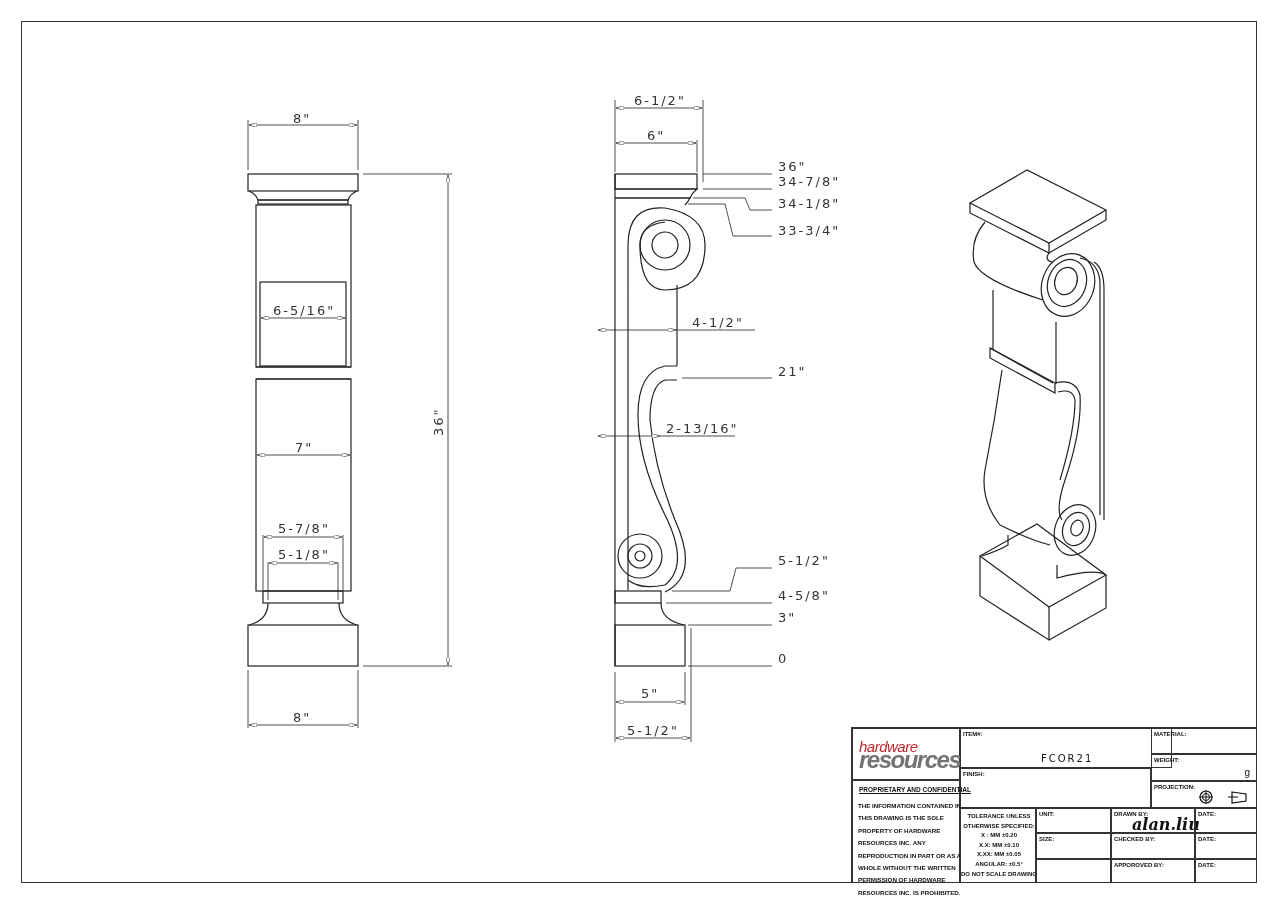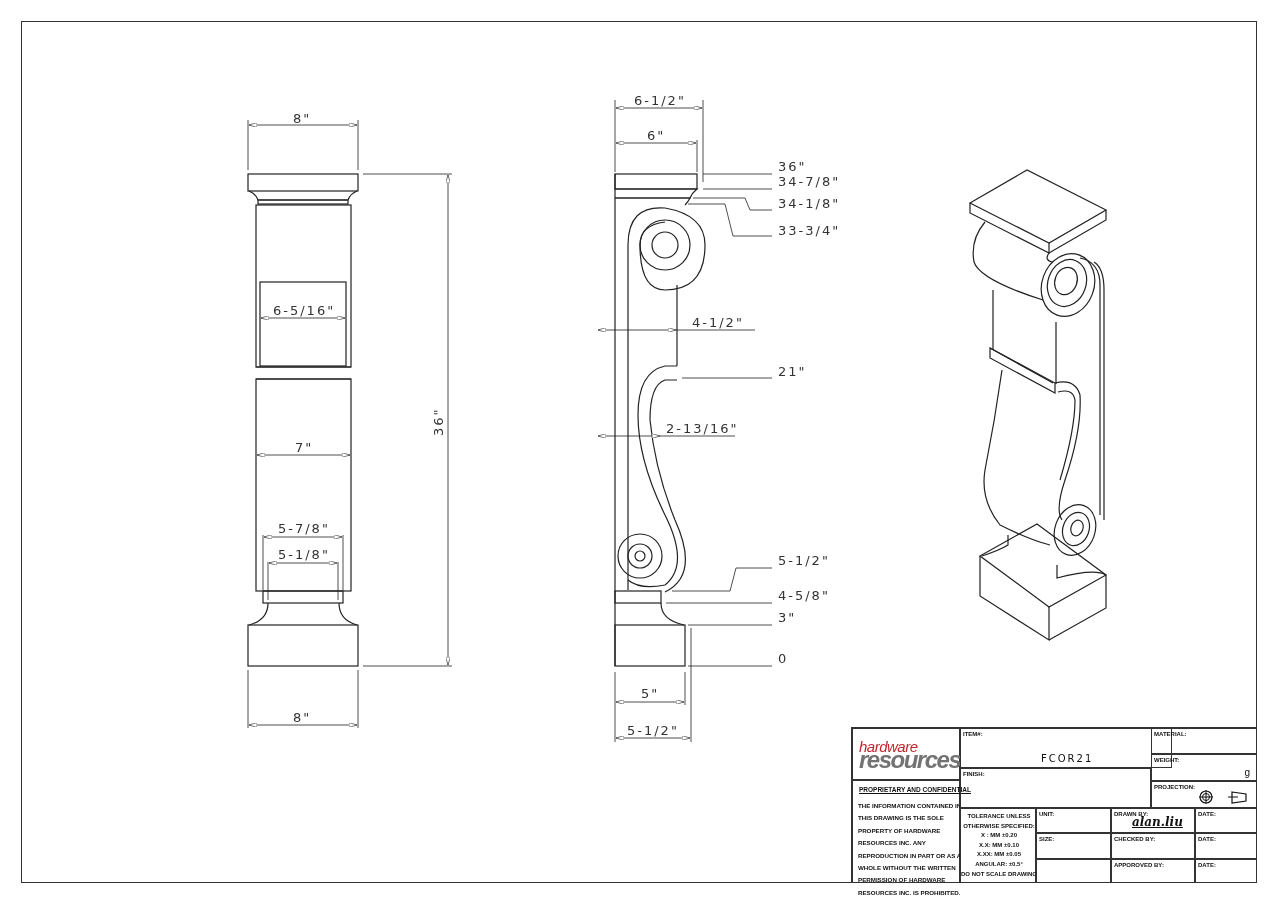--- a/index.html
+++ b/index.html
@@ -10,21 +10,21 @@
   .tb { position:absolute; left:851px; top:727px; width:406px; height:156px; border:1.5px solid #333; box-sizing:border-box; font-family:"Liberation Sans", sans-serif; color:#111; }
   .cell { position:absolute; box-sizing:border-box; border:1px solid #333; }
   .lbl { position:absolute; left:2px; top:2px; font-size:6px; font-weight:bold; letter-spacing:0; }
   .logo { position:absolute; left:6px; top:10px; line-height:1; }
   .logo .hw { display:block; color:#c0272d; font-style:italic; font-size:15px; font-family:"Liberation Sans", sans-serif; letter-spacing:-0.5px; }
   .logo .rs { display:block; color:#737373; font-weight:bold; font-style:italic; font-size:24px; font-family:"Liberation Sans", sans-serif; letter-spacing:-1.5px; margin-top:-6px; }
   .prop-title { position:absolute; left:7px; top:58px; font-size:6.5px; font-weight:bold; text-decoration:underline; }
   .prop-text { position:absolute; left:6px; top:72px; width:105px; font-size:6.2px; font-weight:bold; line-height:12.4px; }
   .tol { position:absolute; text-align:center; font-size:6px; font-weight:bold; line-height:9.6px; }
   .item-val { position:absolute; font-size:10px; letter-spacing:2px; font-family:"DejaVu Sans", sans-serif; }
-  .sig { position:absolute; font-family:"DejaVu Serif", serif; font-style:italic; font-weight:bold; font-size:12px;text-decoration:underline; }
+  .sig { position:absolute; font-family:"DejaVu Serif", serif; font-style:italic; font-weight:bold; font-size:16px; }
 </style>
 </head>
 <body>
 
 <div class="sheet"></div>
 
 <svg class="drawing" width="1280" height="904" viewBox="0 0 1280 904">
   <defs>
     <marker id="arr" viewBox="0 0 10 6" refX="10" refY="3" markerWidth="10" markerHeight="6" orient="auto-start-reverse">
       <path d="M0,0 L10,3 L0,6 z" fill="#fff" stroke="#333" stroke-width="0.8"></path>

